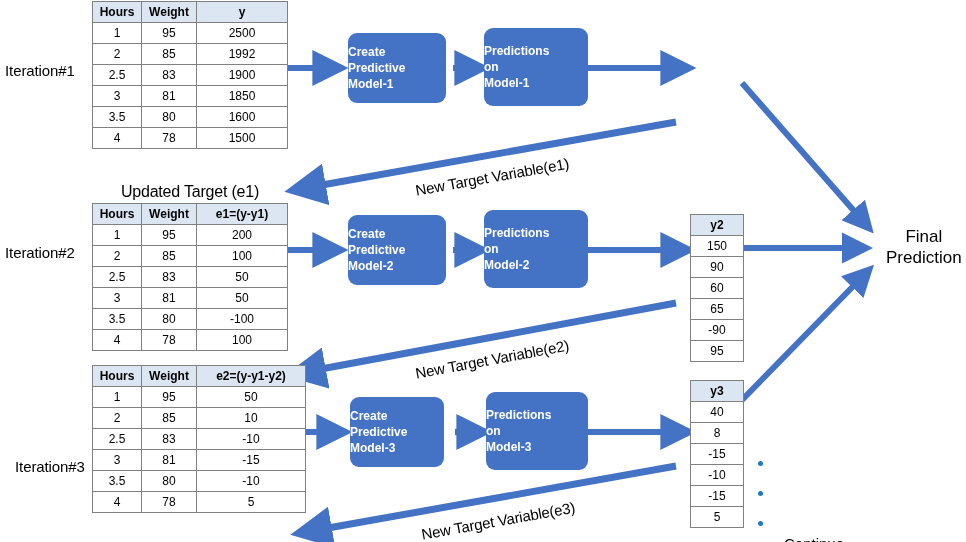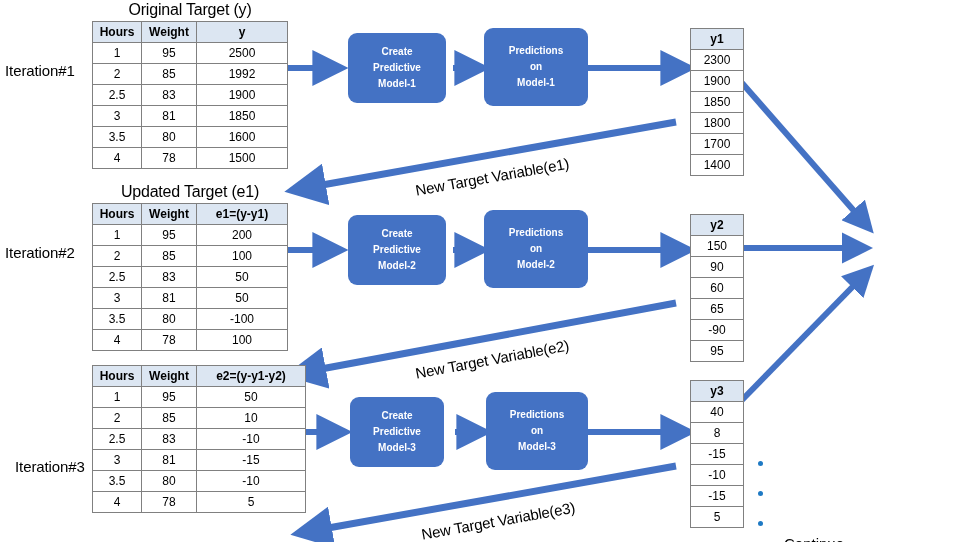--- a/index.html
+++ b/index.html
@@ -96,27 +96,27 @@
     background: #DCE6F2;
     font-weight: bold;
   }
 
   
   .pbox {
     position: absolute;
     background: #4472C4;
     border-radius: 9px;
     color: #ffffff;
-    font-size: 10px;
+    font-size: 12px;
     font-weight: bold;
     line-height: 16px;
     display: flex;
     align-items: center;
     justify-content: center;
-    text-align: center;
+    text-align: left;
     box-sizing: border-box;
   }
   .pbox span { display: block; width: 100%; }
 
   
   .final-pred {
     position: absolute;
     font-size: 17px;
     color: #000;
     text-align: center;
@@ -184,21 +184,20 @@
     <line x1="742" y1="83" x2="869" y2="228" stroke="#4472C4" stroke-width="6" marker-end="url(#ah2)"></line>
     <line x1="744" y1="248" x2="866" y2="248" stroke="#4472C4" stroke-width="6" marker-end="url(#ah2)"></line>
     <line x1="742" y1="400" x2="869" y2="270" stroke="#4472C4" stroke-width="6" marker-end="url(#ah2)"></line>
   </svg>
 
   <div class="iter-label" style="left:5px; top:62px;">Iteration#1</div>
   <div class="iter-label" style="left:5px; top:244px;">Iteration#2</div>
   <div class="iter-label" style="left:15px; top:426px;margin-top:32px;">Iteration#3</div>
 
   <div class="tbl-wrap" style="left:92px; top:1px;">
-    <div class="tbl-title">Original Target (y)</div>
     <table class="dt">
       <thead>
         <tr>
           <th class="col-hours">Hours</th>
           <th class="col-weight">Weight</th>
           <th class="col-val">y</th>
         </tr>
       </thead>
       <tbody>
         <tr>
@@ -362,49 +361,20 @@
     </span>
   </div>
   <div class="pbox" style="left:486px; top:392px; width:102px; height:78px;">
     <span>
       <span>Predictions</span>
       <span>on</span>
       <span>Model-3</span>
     </span>
   </div>
 
-  <div class="pred-wrap" style="left:690px; top:28px;">
-    <table class="pt">
-      <thead>
-        <tr>
-          <th>y1</th>
-        </tr>
-      </thead>
-      <tbody>
-        <tr>
-            <td>2300</td>
-          </tr>
-        <tr>
-            <td>1900</td>
-          </tr>
-        <tr>
-            <td>1850</td>
-          </tr>
-        <tr>
-            <td>1800</td>
-          </tr>
-        <tr>
-            <td>1700</td>
-          </tr>
-        <tr>
-            <td>1400</td>
-          </tr>
-      </tbody>
-    </table>
-  </div>
 
   <div class="pred-wrap" style="left:690px; top:214px;">
     <table class="pt">
       <thead>
         <tr>
           <th>y2</th>
         </tr>
       </thead>
       <tbody>
         <tr>
@@ -456,19 +426,23 @@
             <td>5</td>
           </tr>
       </tbody>
     </table>
   </div>
 
   <div class="arrow-cap" style="left:414px; top:182px; transform: rotate(-10.1deg);">New Target Variable(e1)</div>
   <div class="arrow-cap" style="left:414px; top:365px; transform: rotate(-10.5deg);">New Target Variable(e2)</div>
   <div class="arrow-cap" style="left:420px; top:526px; transform: rotate(-10.1deg);">New Target Variable(e3)</div>
 
+  <div class="final-pred" style="left:886px; top:226px;">
+    <div>Final</div>
+    <div>Prediction</div>
+  </div>
 
   <div class="dot" style="left:758px; top:461px;"></div>
   <div class="dot" style="left:758px; top:491px;"></div>
   <div class="dot" style="left:758px; top:521px;"></div>
   <div class="continue-text" style="left:784px; top:521px;">Continue...</div>
 
 </div>
 
 </body></html>

